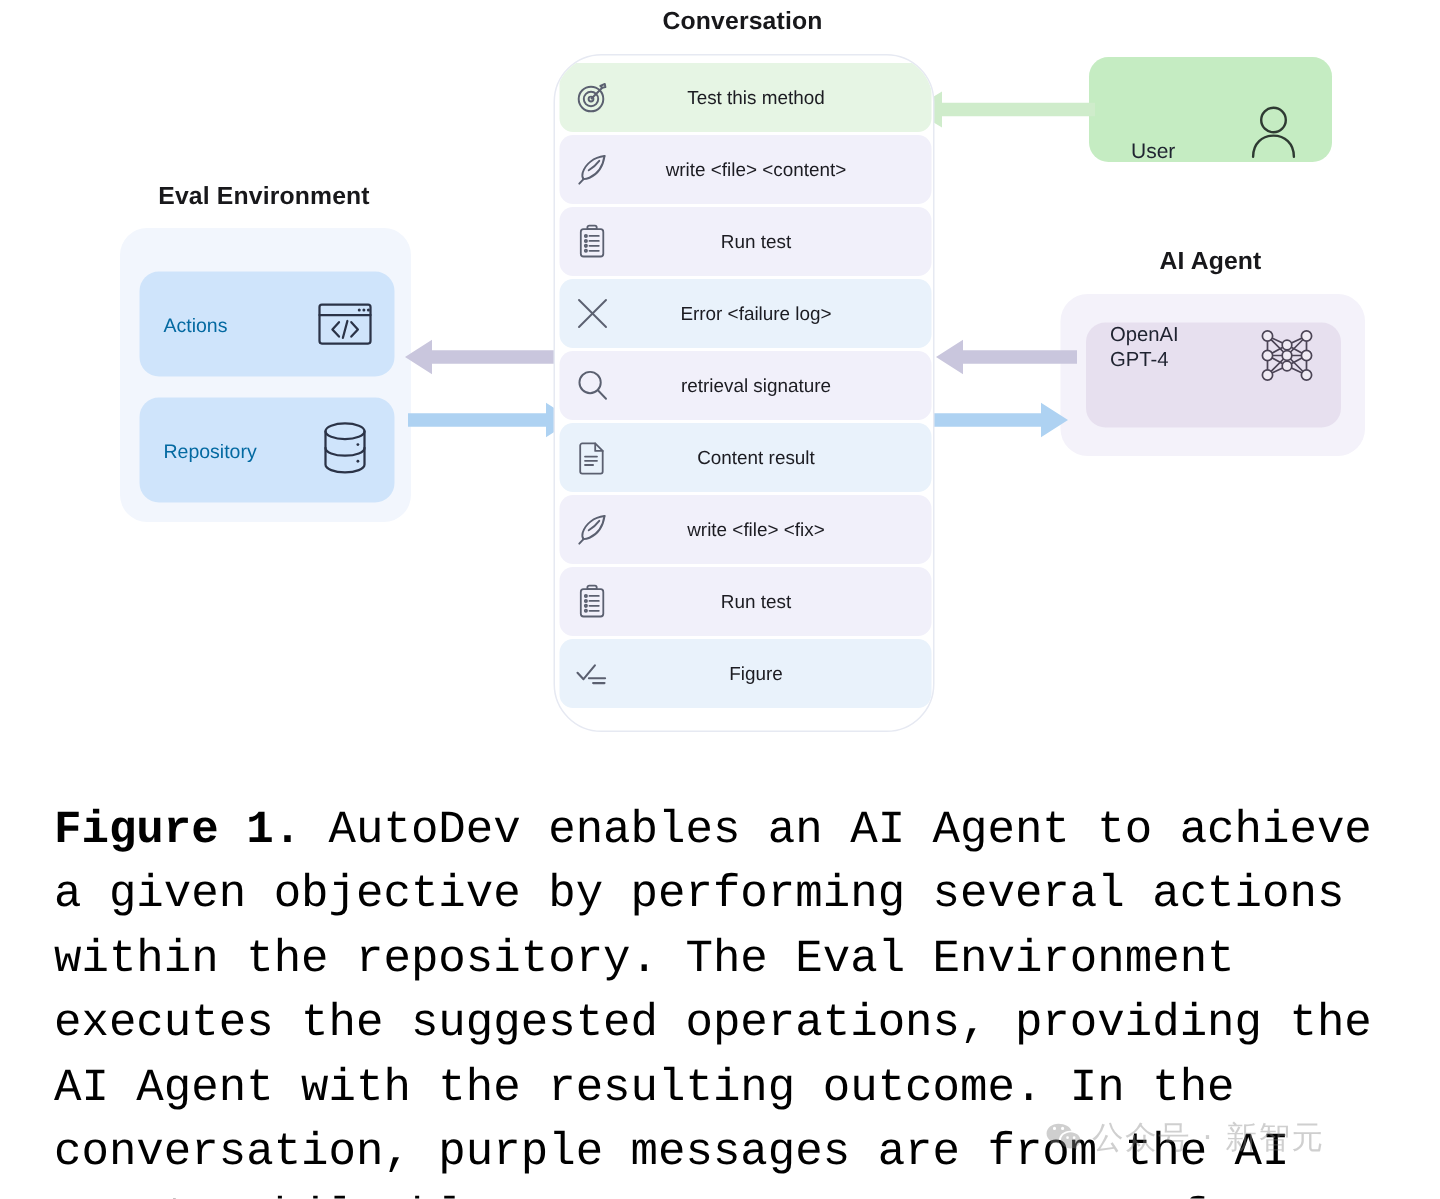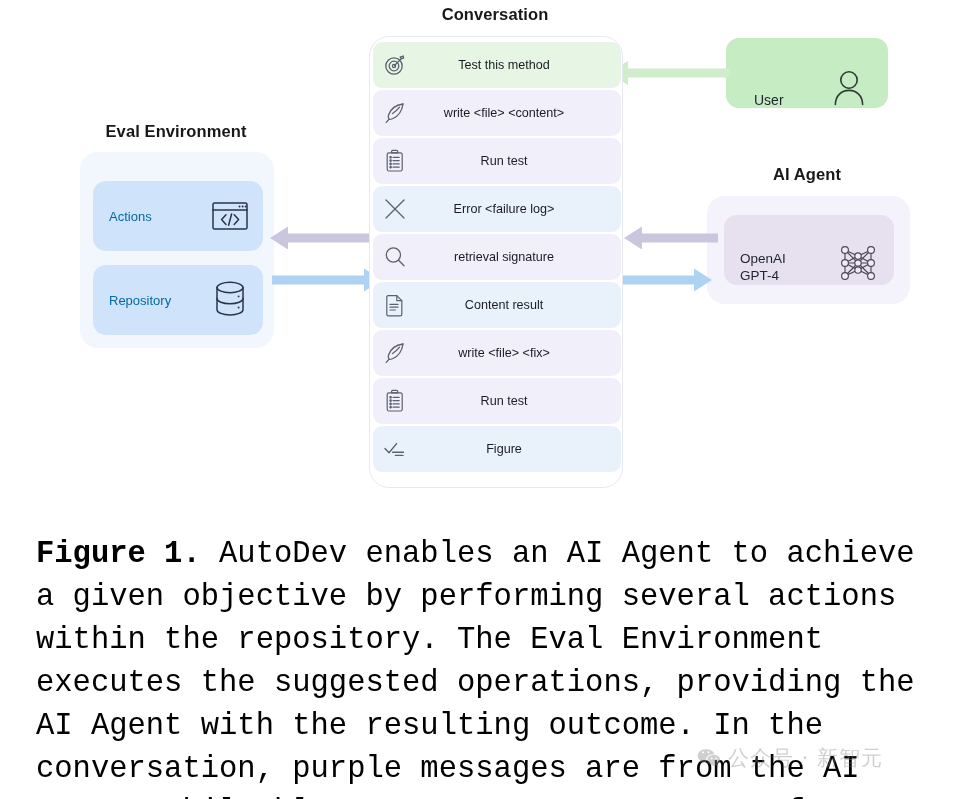--- a/index.html
+++ b/index.html
@@ -29,21 +29,21 @@
   
   #conversation-title { left: 370px; top: 5px; width: 250px; }
 
   #conversation-panel {
     left: 369px;
     top: 36px;
     width: 254px;
     height: 452px;
     background: #ffffff;
     border: 1.6px solid #e6e9f2;
-    border-radius: 20px;
+    border-radius: 32px;
     box-sizing: border-box;
     overflow: hidden;
     z-index: 5;
   }
   #conversation-rows {
     position: absolute;
     left: 3px;
     top: 5px;
     width: 248px;
   }
@@ -139,21 +139,21 @@
   }
   #ai-agent-card {
     position: absolute;
     left: 17px;
     top: 19px;
     width: 170px;
     height: 70px;
     background: #e7e0ef;
     border-radius: 13px;
     display: flex;
-    align-items: flex-end;
+    align-items: flex-start;
     justify-content: space-between;
     padding: 0 14px 0 16px;
     box-sizing: border-box;
   }
   #ai-agent-model {
     font-size: 13.5px;
     color: #1f2330;
     line-height: 1.25;
     white-space: pre-line;
   }

